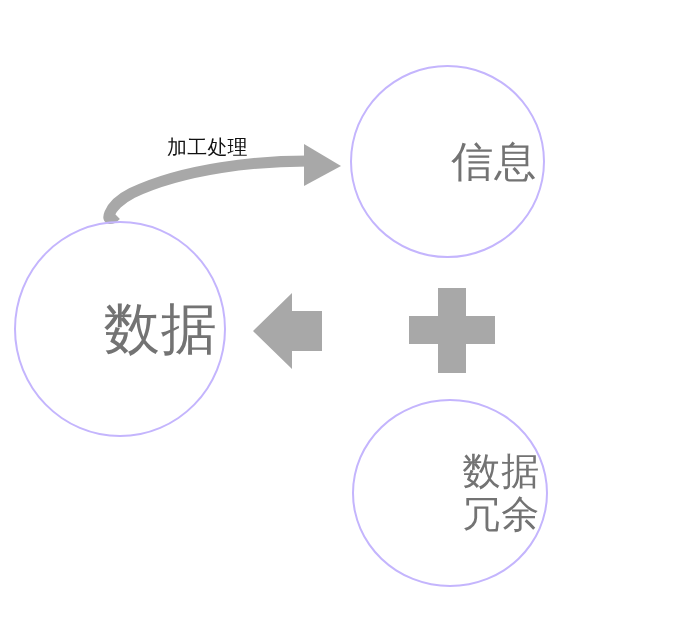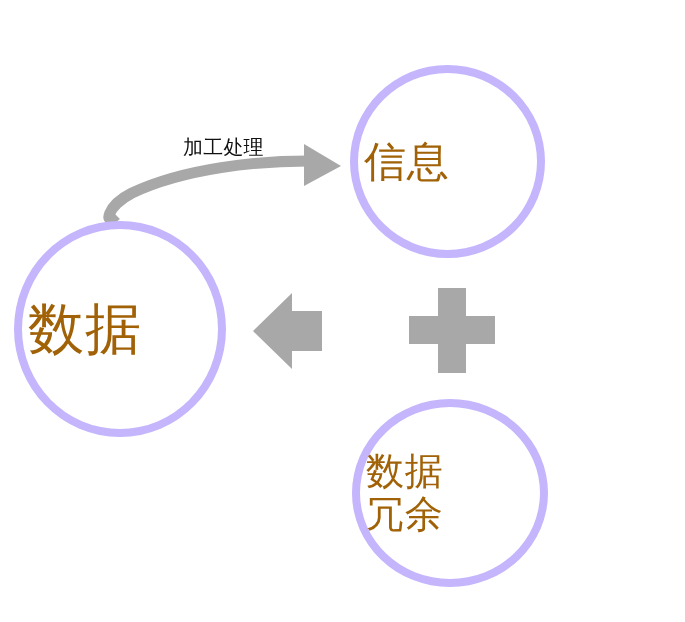--- a/index.html
+++ b/index.html
@@ -23,26 +23,26 @@
     position: absolute;
     left: 0;
     top: 0;
     width: 685px;
     height: 622px;
   }
   .node {
     position: absolute;
     display: flex;
     align-items: center;
-    justify-content: flex-start;
+    justify-content: flex-end;
     box-sizing: border-box;
     border-radius: 50%;
-    border: 8px solid #c4b5fd;
+    border: 2px solid #c4b5fd;
     background: transparent;
-    color: #a16207;
+    color: #737373;
     text-align: center;
     line-height: 1.12;
     letter-spacing: 0.02em;
   }
   #node-data {
     left: 14px;
     top: 221px;
     width: 212px;
     height: 216px;
     font-size: 56px;
@@ -61,21 +61,21 @@
     height: 188px;
     font-size: 38px;
   }
   .node-label {
     display: block;
     white-space: pre-line;
     padding: 0 6px;
   }
   #edge-label-processing {
     position: absolute;
-    left: 183px;
+    left: 167px;
     top: 134px;
     font-size: 20px;
     color: #111111;
     white-space: nowrap;
     letter-spacing: 0.01em;
   }
 </style>
 </head>
 <body>
 

